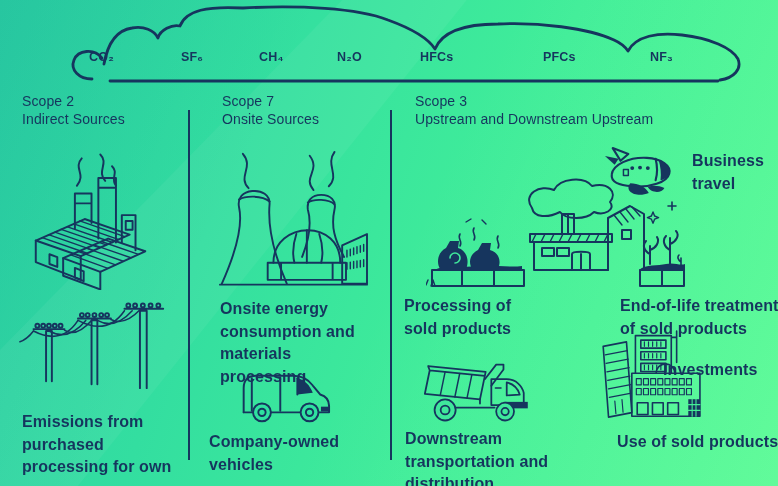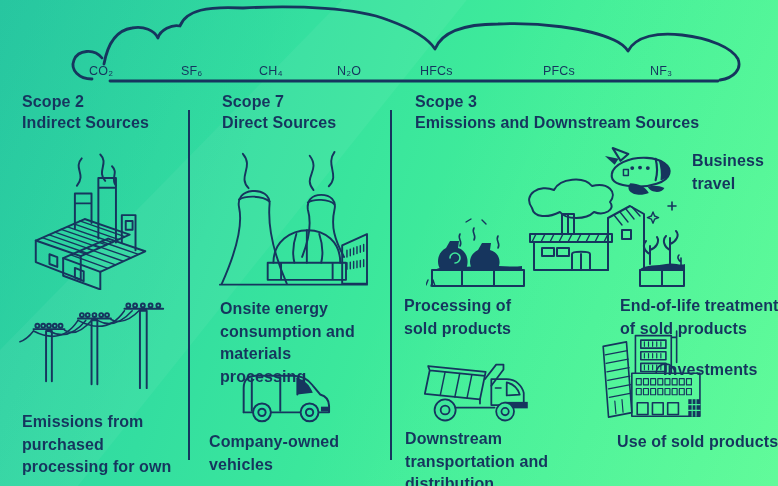--- a/index.html
+++ b/index.html
@@ -9,25 +9,25 @@
     font-family:"Liberation Sans","DejaVu Sans",sans-serif;
     color:#16355e;
   }
   .band{position:absolute;inset:0;pointer-events:none;
     background:linear-gradient(295deg, rgba(190,255,200,0.18), rgba(190,255,200,0) 48%),
                linear-gradient(115deg, rgba(0,90,90,0.10), rgba(0,90,90,0) 32%);}
   .band2{position:absolute;inset:0;pointer-events:none;background:rgba(255,255,255,0.05);
     clip-path:polygon(44% 0,60% 0,10% 100%,0 100%,0 72%);}
   svg{display:block;position:absolute;}
   .cloud{left:58px;top:2px;}
-  .gas{position:absolute;top:64px;font-weight:normal;font-size:12.5px;letter-spacing:.2px;}
+  .gas{position:absolute;top:50px;font-weight:bold;font-size:12.5px;letter-spacing:.2px;}
   .gas:nth-child(1){left:89px}.gas:nth-child(2){left:181px}.gas:nth-child(3){left:259px}
   .gas:nth-child(4){left:337px}.gas:nth-child(5){left:420px}.gas:nth-child(6){left:543px}
   .gas:nth-child(7){left:650px}
-  .scope-head{position:absolute;font-weight:bold;font-size:16px;line-height:1.3;letter-spacing:.1px;}
+  .scope-head{position:absolute;font-weight:normal;font-size:14px;line-height:1.3;letter-spacing:.1px;}
   .head-s2{left:22px;top:92px;}
   .head-s1{left:222px;top:92px;}
   .head-s3{left:415px;top:92px;}
   .divider{position:absolute;width:2px;top:110px;height:350px;background:#16355e;}
   .div-1{left:188px}.div-2{left:390px}
   .lbl{position:absolute;font-weight:bold;font-size:16px;line-height:1.42;letter-spacing:.1px;}
   .lbl-electricity{left:22px;top:411px;width:158px;}
   .lbl-energy{left:220px;top:298px;width:158px;}
   .lbl-vehicles{left:209px;top:431px;width:195px;}
   .lbl-biztravel{left:692px;top:150px;width:70px;}
@@ -68,25 +68,25 @@
       <span class="gas">PFCs</span>
       <span class="gas">NF₃</span>
     </div>
 
   <div class="scope-head head-s2">
     <div>Scope 2</div>
     <div>Indirect Sources</div>
   </div>
   <div class="scope-head head-s1">
     <div>Scope 7</div>
-    <div>Direct Sources</div>
+    <div>Onsite Sources</div>
   </div>
   <div class="scope-head head-s3">
     <div>Scope 3</div>
-    <div>Emissions and Downstream Sources</div>
+    <div>Upstream and Downstream Upstream</div>
   </div>
 
   <div class="divider div-1"></div>
   <div class="divider div-2"></div>
 
   <svg class="ic-factory" width="132" height="140" viewBox="0 0 135 142" fill="none" stroke="#16355e" stroke-width="2" stroke-linecap="round" stroke-linejoin="round">
     <path d="M57 8 C48 18 62 24 52 36 M76 4 C85 13 72 21 81 31 M88 16 C95 23 86 28 92 36"></path>
     <path d="M50 44 V80 M67 44 V74 M50 44 H67 M50 54 H67"></path>
     <path d="M74 28 V90 M92 28 V94 M74 28 H92 M74 38 H92"></path>
     <path d="M98 66 V94 M112 66 V102 M98 66 H112 M102 72 h7 v9 h-7 z"></path>

